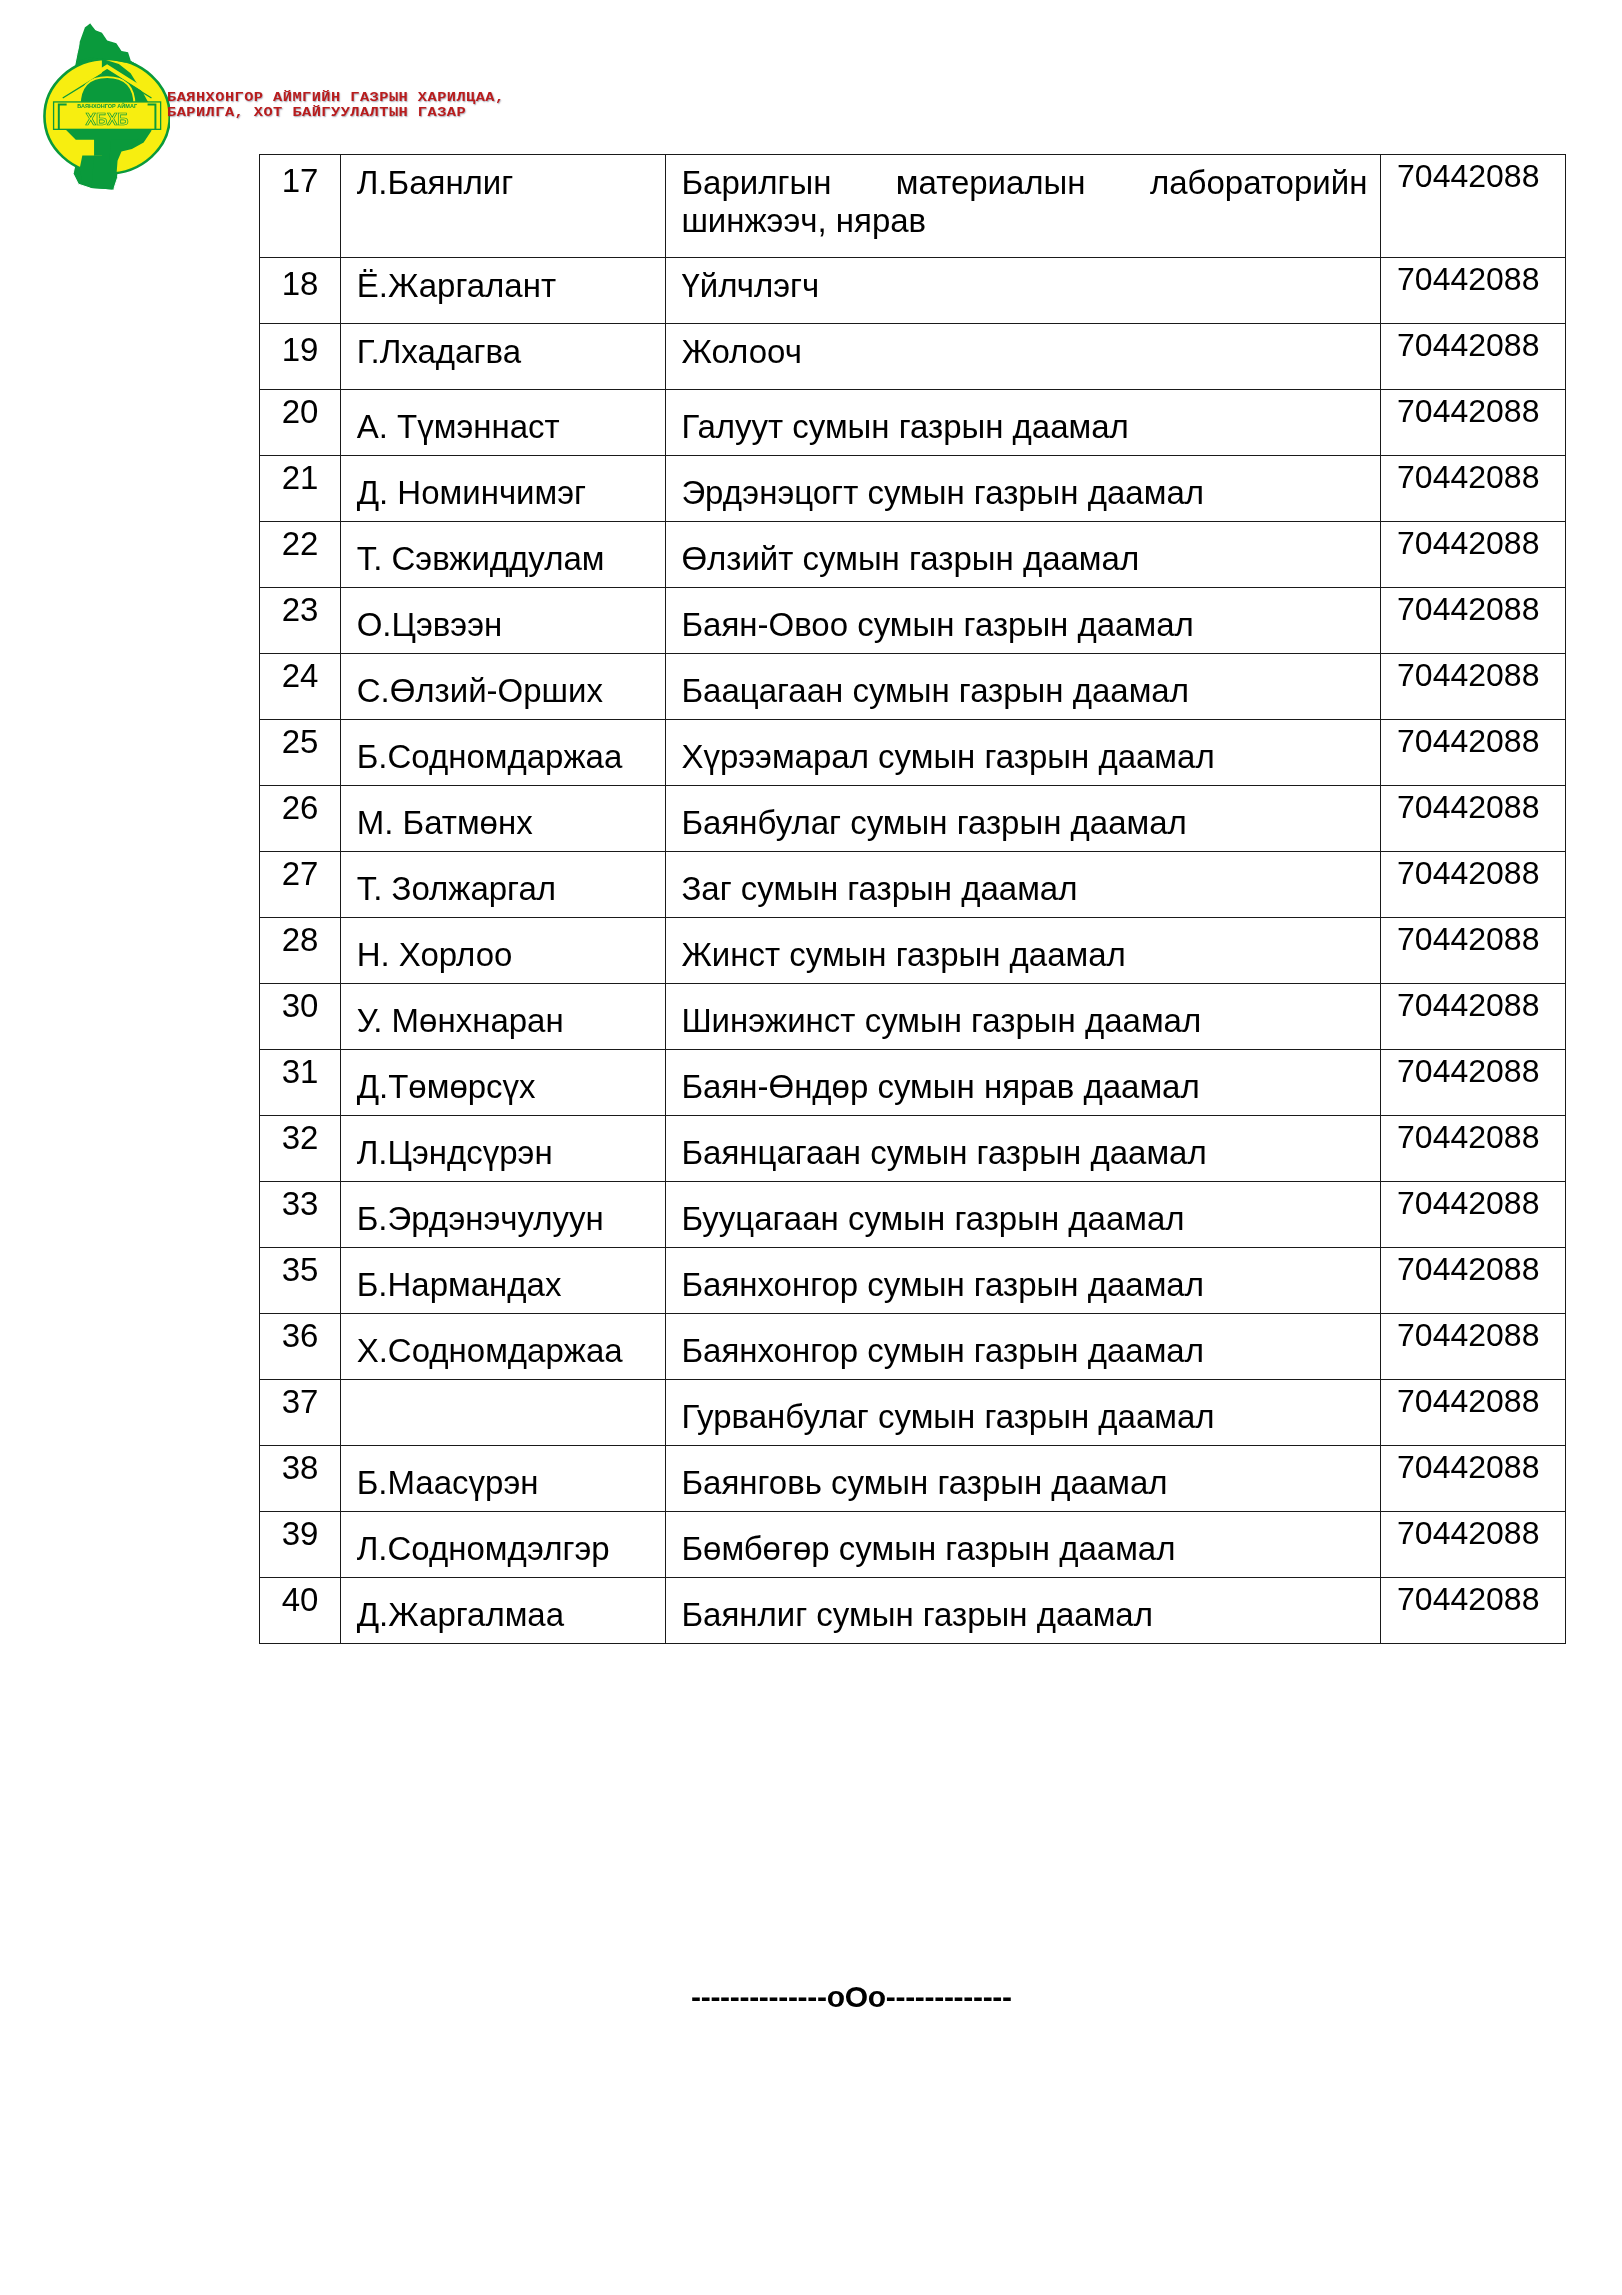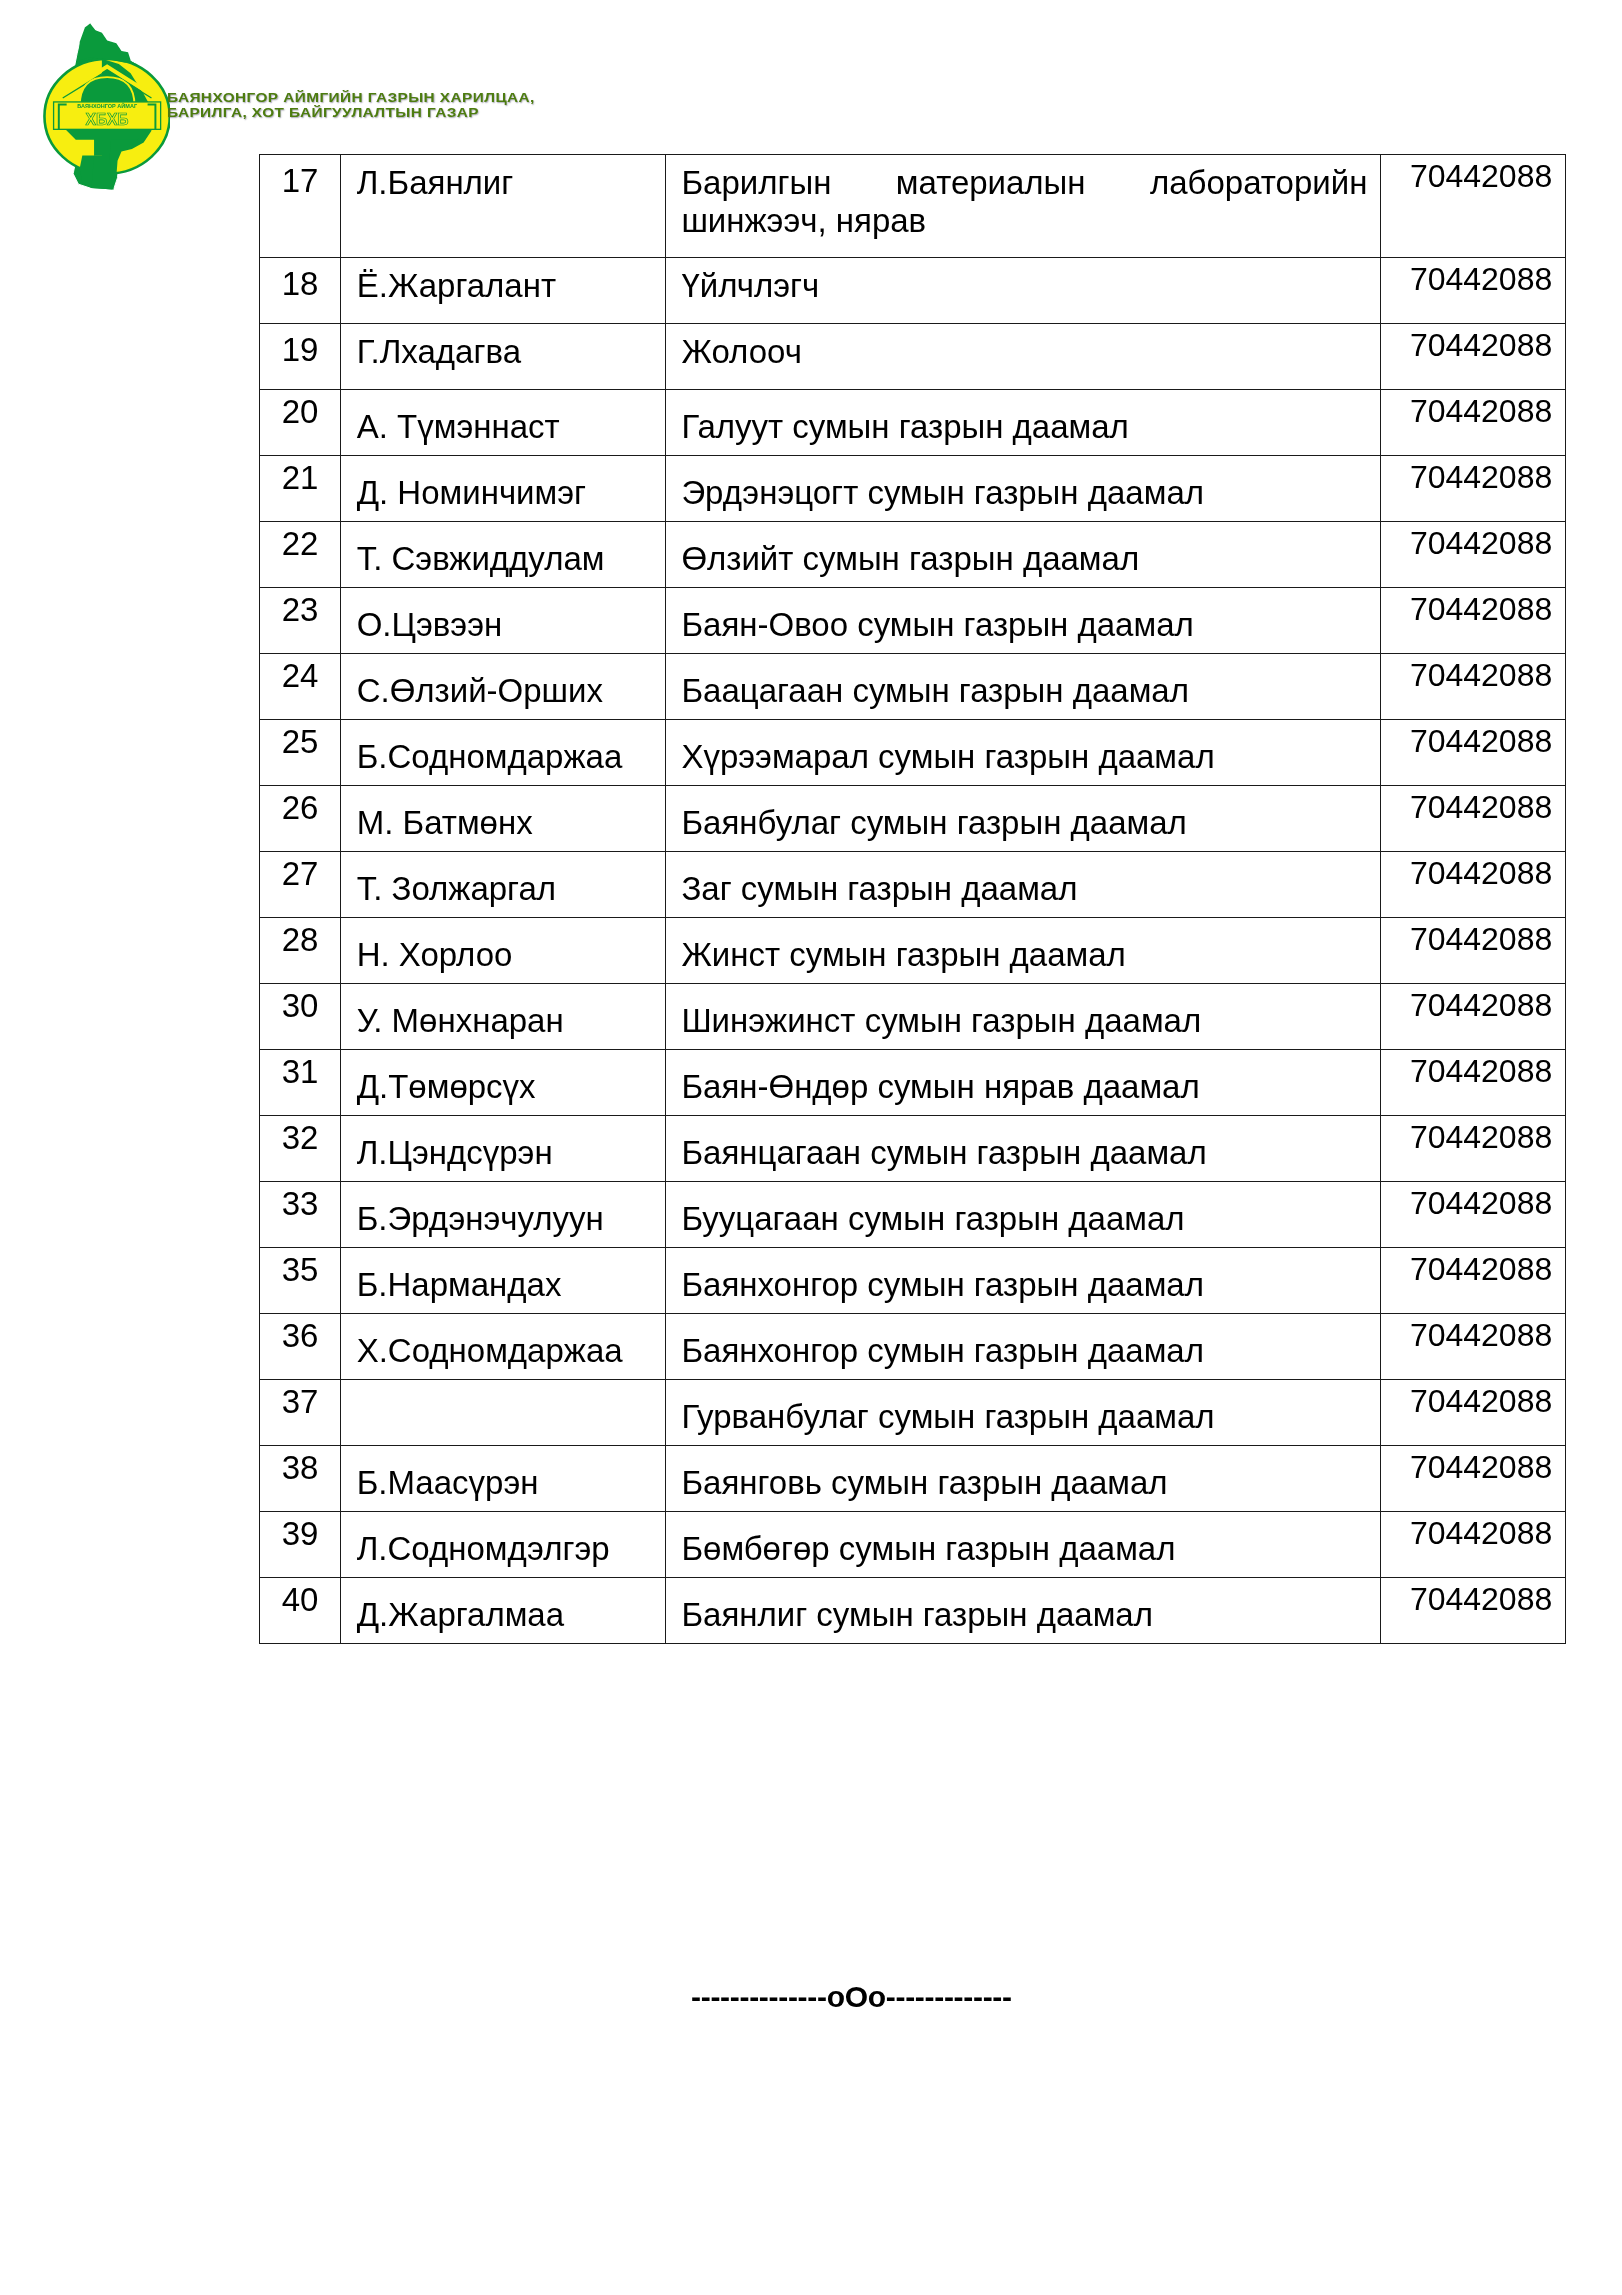--- a/index.html
+++ b/index.html
@@ -1,30 +1,30 @@
 <!DOCTYPE html>
 <html style="font-size:10.5px"><head>
 <meta charset="utf-8">
 <style>
   html, body { margin:0; padding:0; background:#ffffff; }
   body { width:1623px; height:2295px; position:relative; overflow:hidden;
          font-family:"Liberation Sans", sans-serif; color:#000; }
   .logo { position:absolute; left:39px; top:21px; width:131px; height:171px; }
   .org-header { position:absolute; left:167px; top:90px;
-      font-family:Liberation Sans, sans-serif; font-weight:bold; font-size:13.7px;
-      line-height:15px; color:#4d7c0f; letter-spacing:0.4px;
+      font-family:Liberation Mono, monospace; font-weight:bold; font-size:13.7px;
+      line-height:15px; color:#b91c1c; letter-spacing:0.4px;
       text-shadow:0.7px 1.3px 1.3px rgba(60,60,90,0.45); }
   .org-header div { white-space:nowrap; transform:scaleX(1.12); transform-origin:left; }
   table.staff { position:absolute; left:259px; top:154px; border-collapse:collapse;
       font-size:33px; }
   table.staff td { border:1.6px solid #1a1a1a; padding:0; vertical-align:top; }
   td.c-num { width:80px; text-align:center; }
   td.c-name { width:308px; padding-left:15.7px !important; }
   td.c-pos { width:686px; padding-left:15.7px !important; padding-right:13px !important; }
-  td.c-phone { width:168px; padding-left:15.7px !important;text-align:center; }
+  td.c-phone { width:168px; padding-left:15.7px !important; }
   tr.row td { height:65px; }
   tr.row.tall td { height:102px; }
   .num { display:block; padding-top:9.2px; line-height:34px; }
   .name, .pos { display:block; padding-top:9.2px; line-height:38px; }
   .phone { display:block; padding-top:3.9px; line-height:34px; font-size:32px; }
   tr.low .name, tr.low .pos { padding-top:18.3px; }
   tr.low .num { padding-top:5.2px; }
   .pos.justify { text-align:justify; text-align-last:left; }
   .footer { position:absolute; left:691px; top:1980px; width:366px;
       font-weight:bold; font-size:30px; letter-spacing:-0.3px; white-space:nowrap; }

